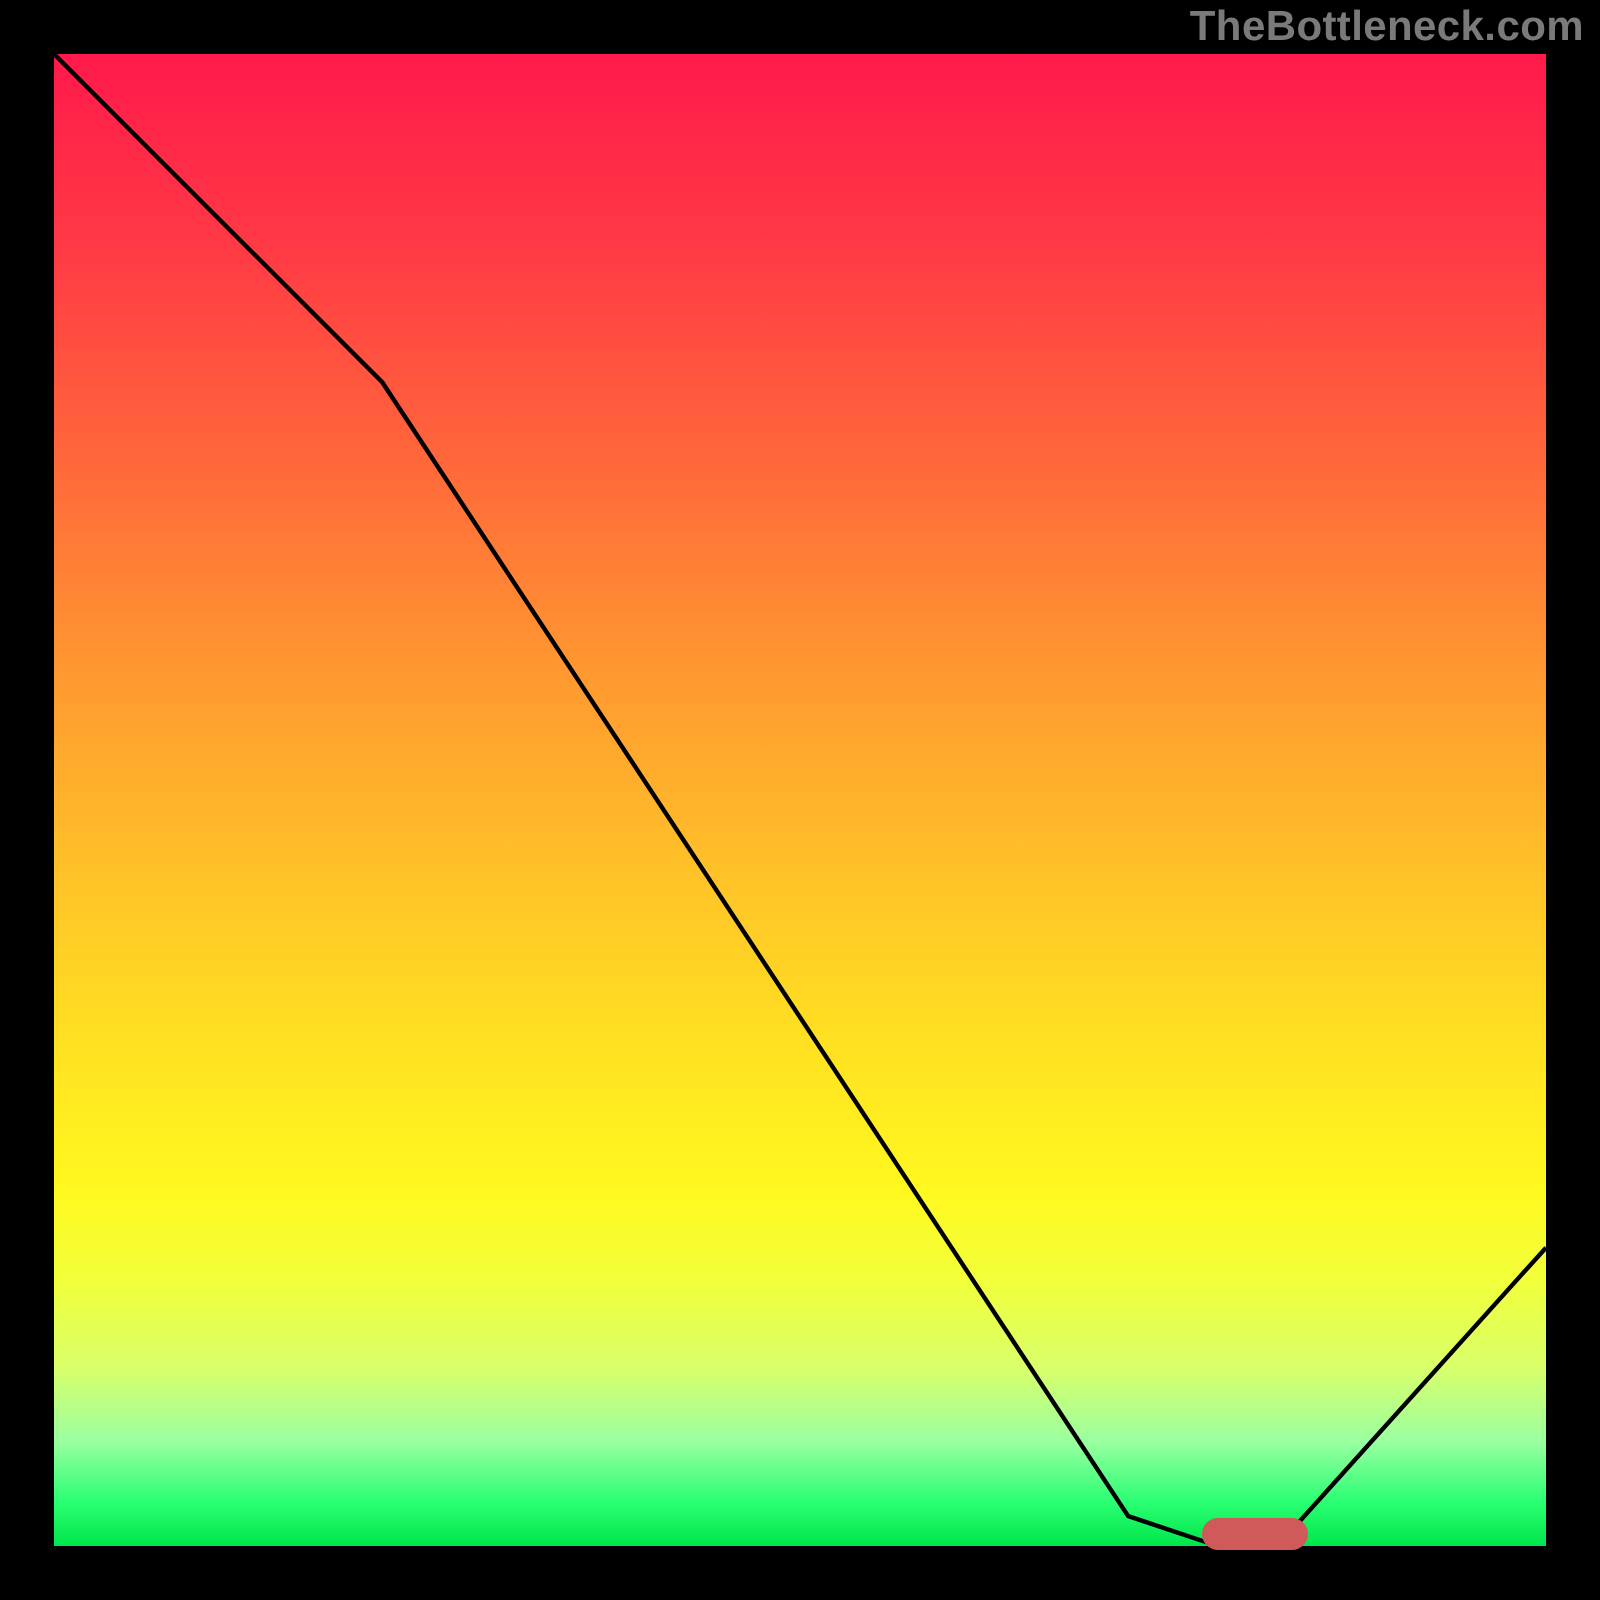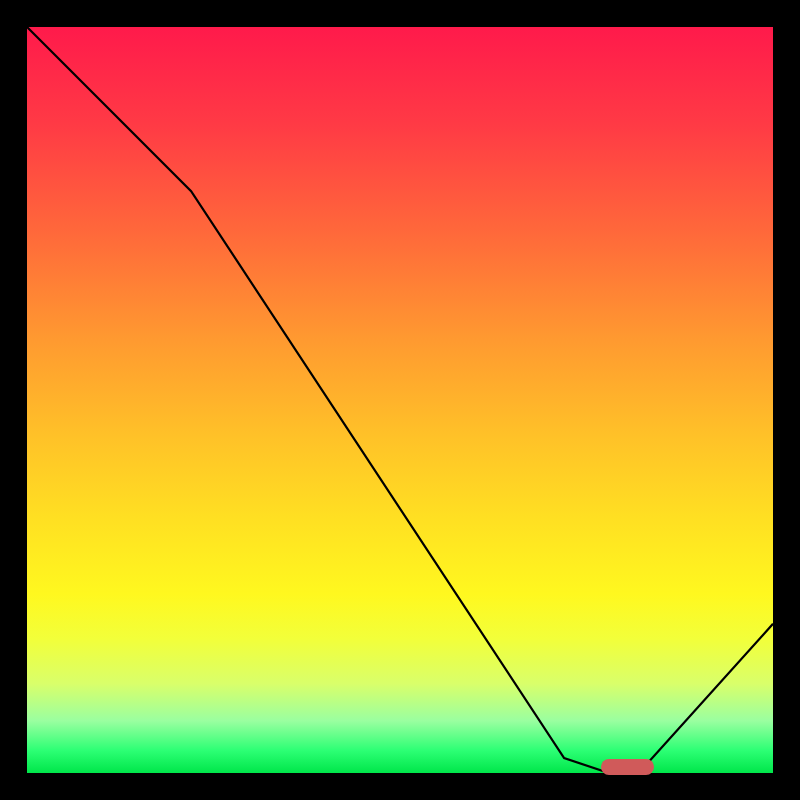--- a/index.html
+++ b/index.html
@@ -62,20 +62,21 @@
     font-weight: 600;
     letter-spacing: 0.2px;
     pointer-events: none;
   }
 </style>
 </head>
 <body>
 
 <div class="chart-container">
 
+  <div class="watermark">TheBottleneck.com</div>
 
   <div class="plot-area">
     <svg class="curve" viewBox="0 0 100 100" preserveAspectRatio="none">
       <path id="curve-path" d="M0.00 0.00 L22.00 22.00 L72.00 98.00 L78.00 100.00 L82.00 100.00 L100.00 80.00" fill="none" stroke="#000" stroke-width="2.2" vector-effect="non-scaling-stroke"></path>
     </svg>
     <div class="marker" id="marker" style="left: 574.42px; width: 52.22px; top: 732.032px; background: rgb(208, 90, 90);"></div>
   </div>
 
 </div>
 

